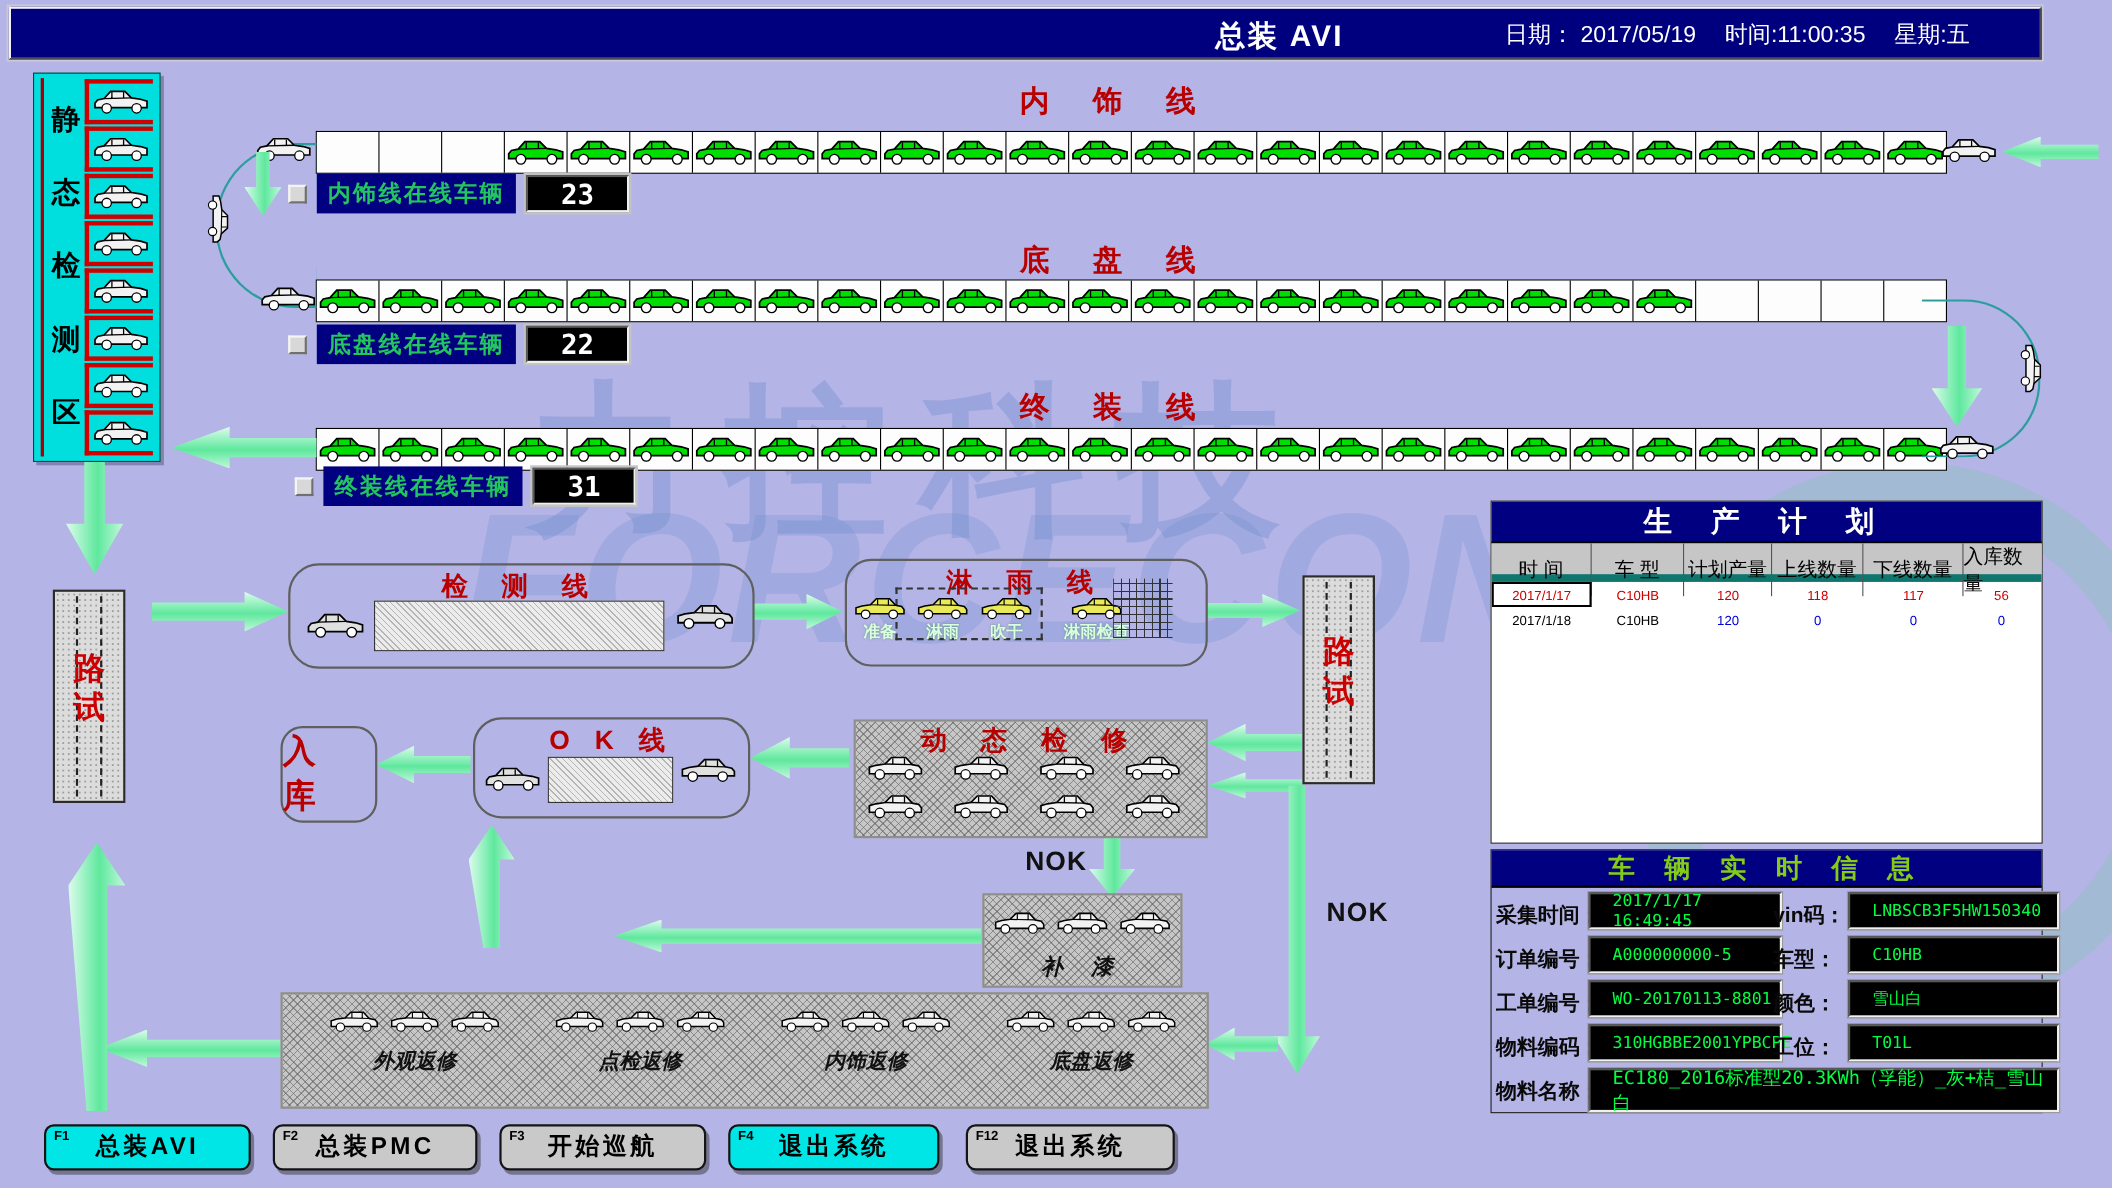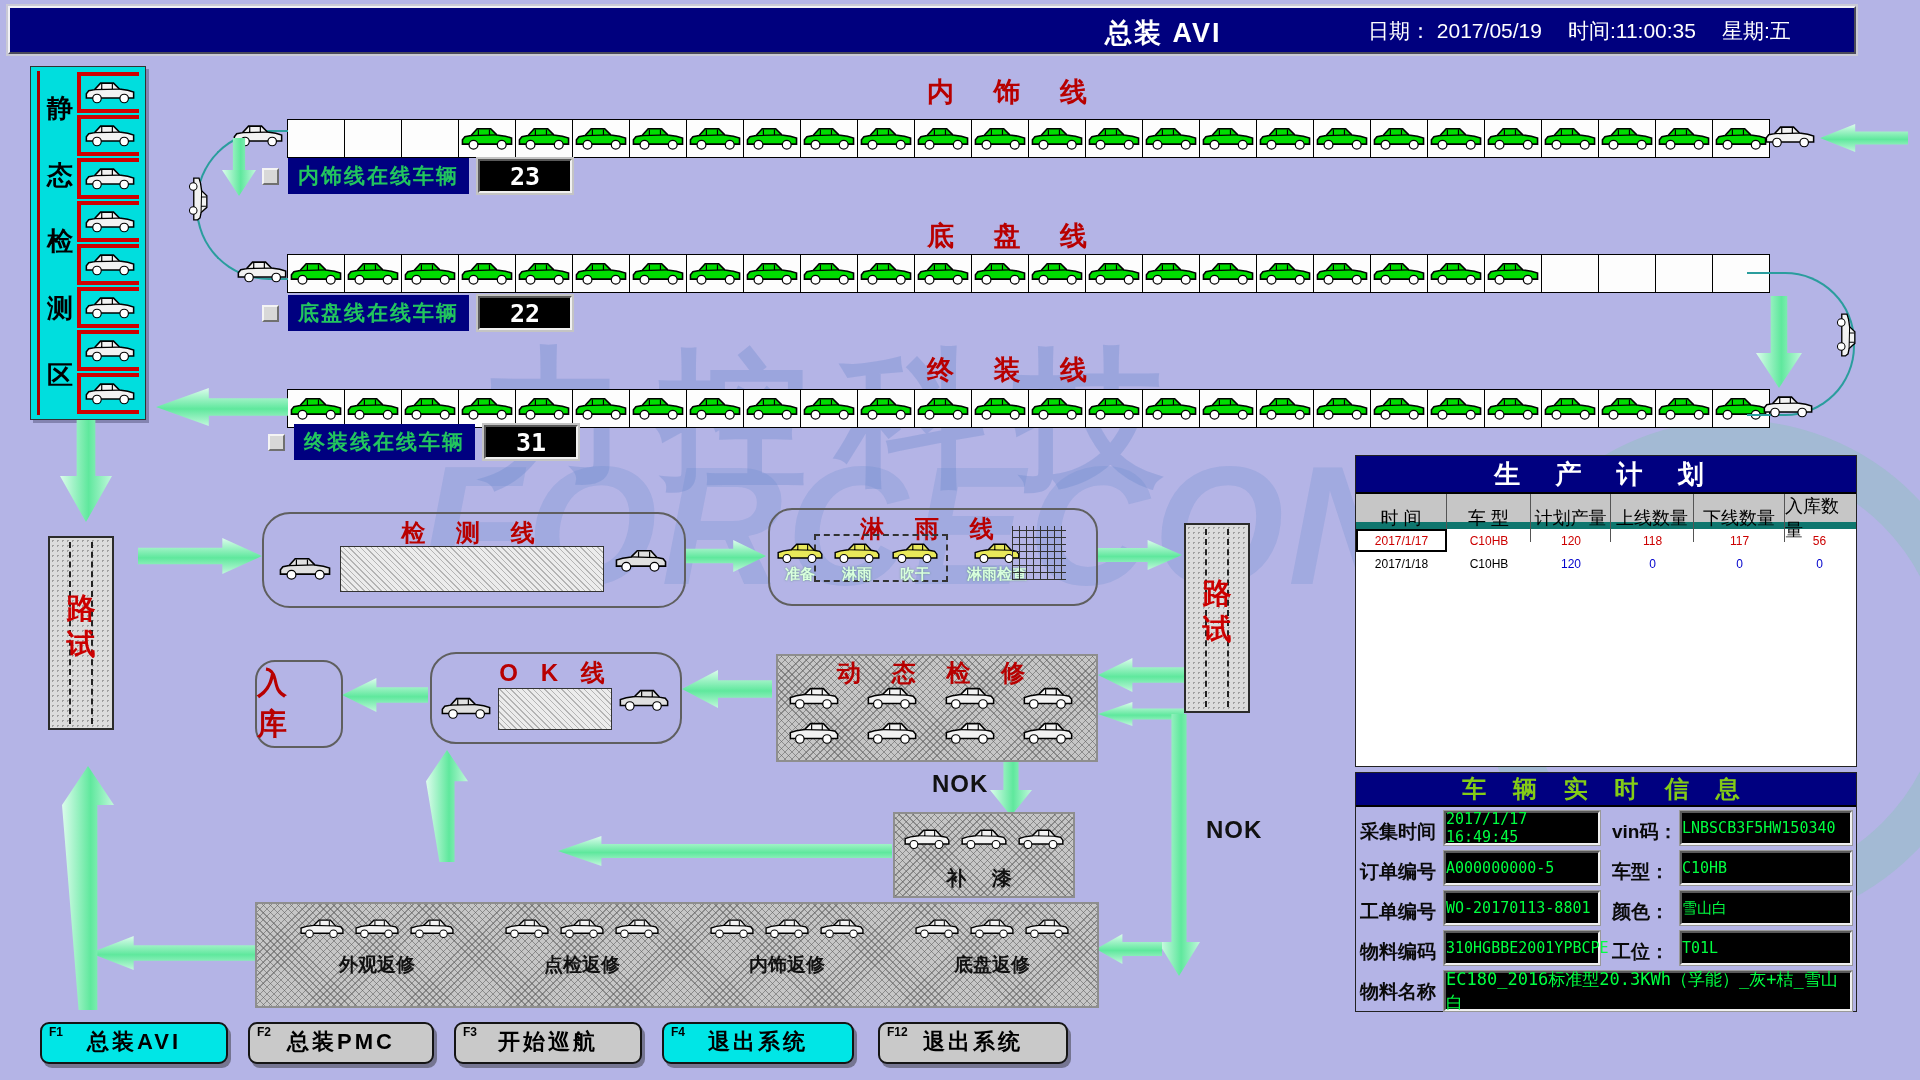--- a/index.html
+++ b/index.html
@@ -62,40 +62,40 @@
   .st-title{position:absolute;left:0;right:0;top:3px;text-align:center;color:#b80000;font-size:24px;font-weight:bold;letter-spacing:12px;}
   .hatch-light{background-color:#ececec;background-image:repeating-linear-gradient(45deg,rgba(125,125,125,.5) 0 1px,transparent 1px 4px);border:1px solid #333;}
   .hatch-dark{background-color:#c6c6c6;background-image:repeating-linear-gradient(45deg,rgba(92,92,92,.55) 0 1px,transparent 1px 5px),repeating-linear-gradient(-45deg,rgba(92,92,92,.55) 0 1px,transparent 1px 5px);border:2px solid #8e8e8e;}
   .roadtest{background-color:#dcdcdc;background-image:radial-gradient(rgba(110,110,110,.55) 1px,transparent 1px);background-size:5px 5px;border:2px solid #2b2b2b;}
   .rt-dash{position:absolute;top:4px;bottom:4px;width:0;border-left:2px dashed #222;}
   .rt-text{position:absolute;left:0;right:0;text-align:center;color:#cc0000;font-size:29px;font-weight:bold;line-height:36px;}
   .vred{color:#b80000;font-weight:bold;}
   .nok{position:absolute;font-size:24px;font-weight:bold;color:#111;letter-spacing:1px;}
   .rain-label{font-size:15px;font-weight:bold;color:#d9ffdd;text-shadow:0 0 2px rgba(40,120,60,.6);}
   .mesh{background-image:repeating-linear-gradient(0deg,#333 0 1px,transparent 1px 7px),repeating-linear-gradient(90deg,#333 0 1px,transparent 1px 7px);}
-  .rg-label,.paint-label{text-align:center;font-size:19px;font-weight:bold;color:#111;}
+  .rg-label,.paint-label{text-align:center;font-size:19px;font-weight:bold;color:#111;font-style:italic;}
   
   .plan{left:1355px;top:455px;width:500px;height:310px;background:#fff;border:1px solid #222;}
   .plan-title{height:36px;background:#000080;color:#fff;display:flex;align-items:center;justify-content:center;
               font-size:26px;font-weight:bold;letter-spacing:14px;border-bottom:2px solid #000;}
   .plan-head{display:grid;grid-template-columns:91px 84px 80px 83px 91px 69px;background:#c6c6c6;height:28px;border-bottom:7px solid #0f766e;}
   .ph{display:flex;align-items:center;justify-content:center;font-size:18px;border-right:1px solid #555;}
   .ph:last-child{border-right:none;}
   .pr{display:grid;grid-template-columns:91px 84px 80px 83px 91px 69px;height:23px;}
   .pc{display:flex;align-items:center;justify-content:center;font-size:12px;}
   .pc.sel{box-shadow:inset 0 0 0 2px #000;}
   
   .vi{left:1355px;top:772px;width:500px;height:238px;background:#b4b4e6;border:1px solid #222;}
   .vi-title{height:32px;background:#000080;color:#84cc16;display:flex;align-items:center;justify-content:center;
             font-size:24px;font-weight:bold;letter-spacing:10px;border-bottom:2px solid #000;}
   .vi-body{position:relative;width:100%;height:206px;}
   .vi-label{position:absolute;font-size:19px;font-weight:bold;color:#0a0a0a;}
   .vi-box{position:absolute;background:#000;border:2px solid;border-color:#5a5a5a #f0f0f0 #f0f0f0 #5a5a5a;
           outline:1px solid #999;color:#00ff41;font-family:"DejaVu Sans Mono",monospace;font-size:15px;
-          display:flex;align-items:center;padding-left:0;height:30px;}
+          display:flex;align-items:center;padding-left:20px;height:30px;}
   
   .fbtn{position:absolute;top:1022px;height:38px;background:#c9c9c9;border:2px solid #141414;border-radius:9px;
         box-shadow:3px 4px 0 rgba(75,75,88,.6);cursor:pointer;}
   .fbtn.cyan{background:#00e6e6;}
   .fkey{position:absolute;left:7px;top:1px;font-size:12px;font-weight:bold;}
   .flabel{display:block;text-align:center;font-size:22px;font-weight:bold;letter-spacing:3px;line-height:36px;}
 </style>
 </head>
 <body>
 

